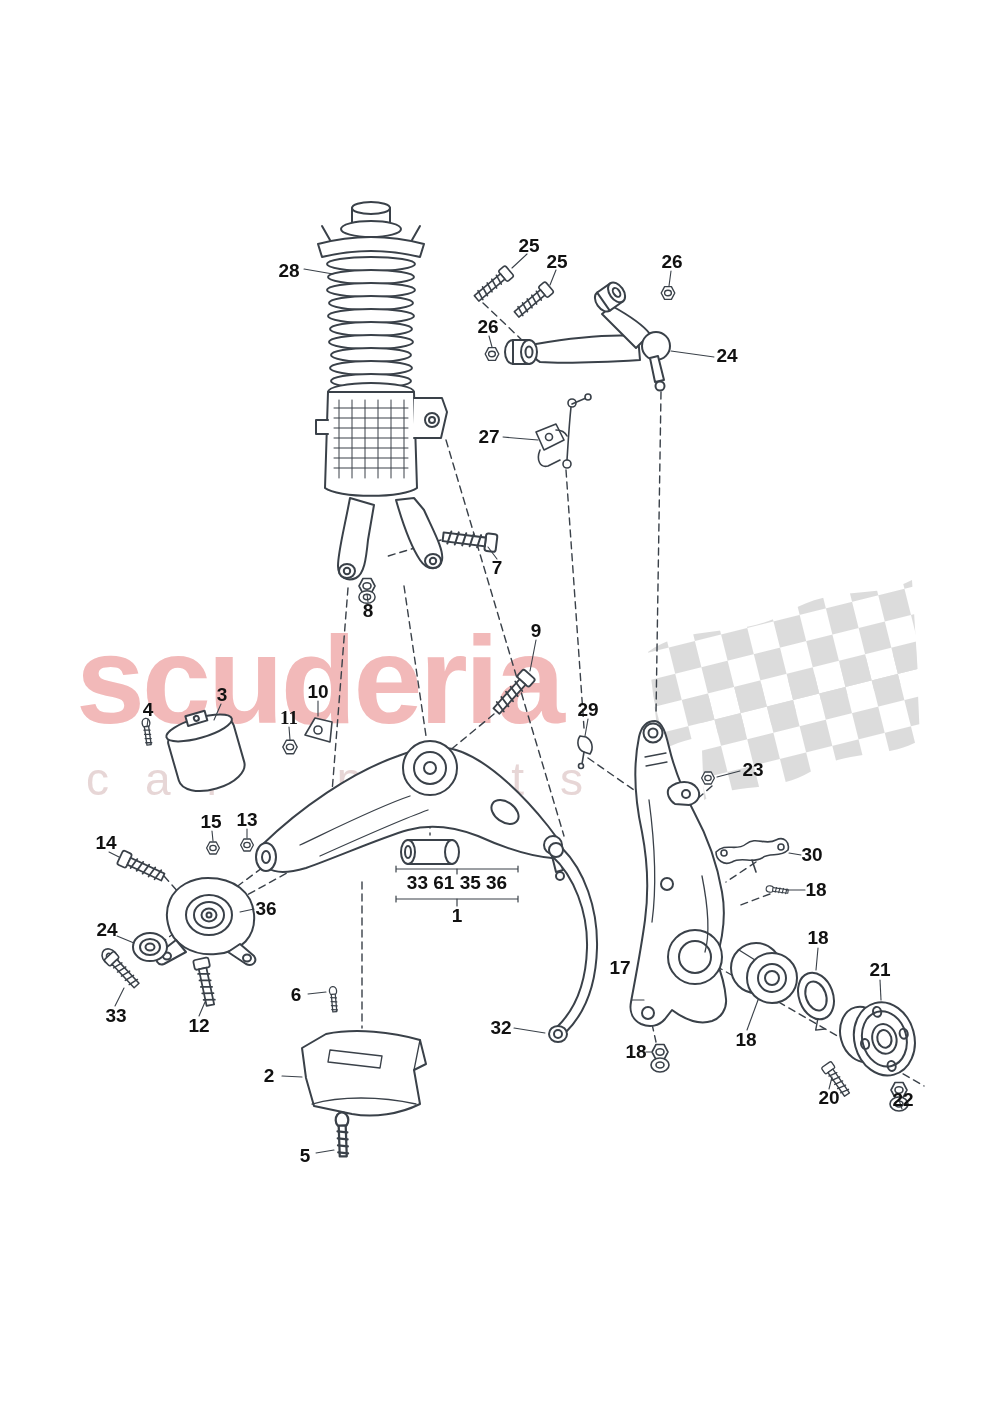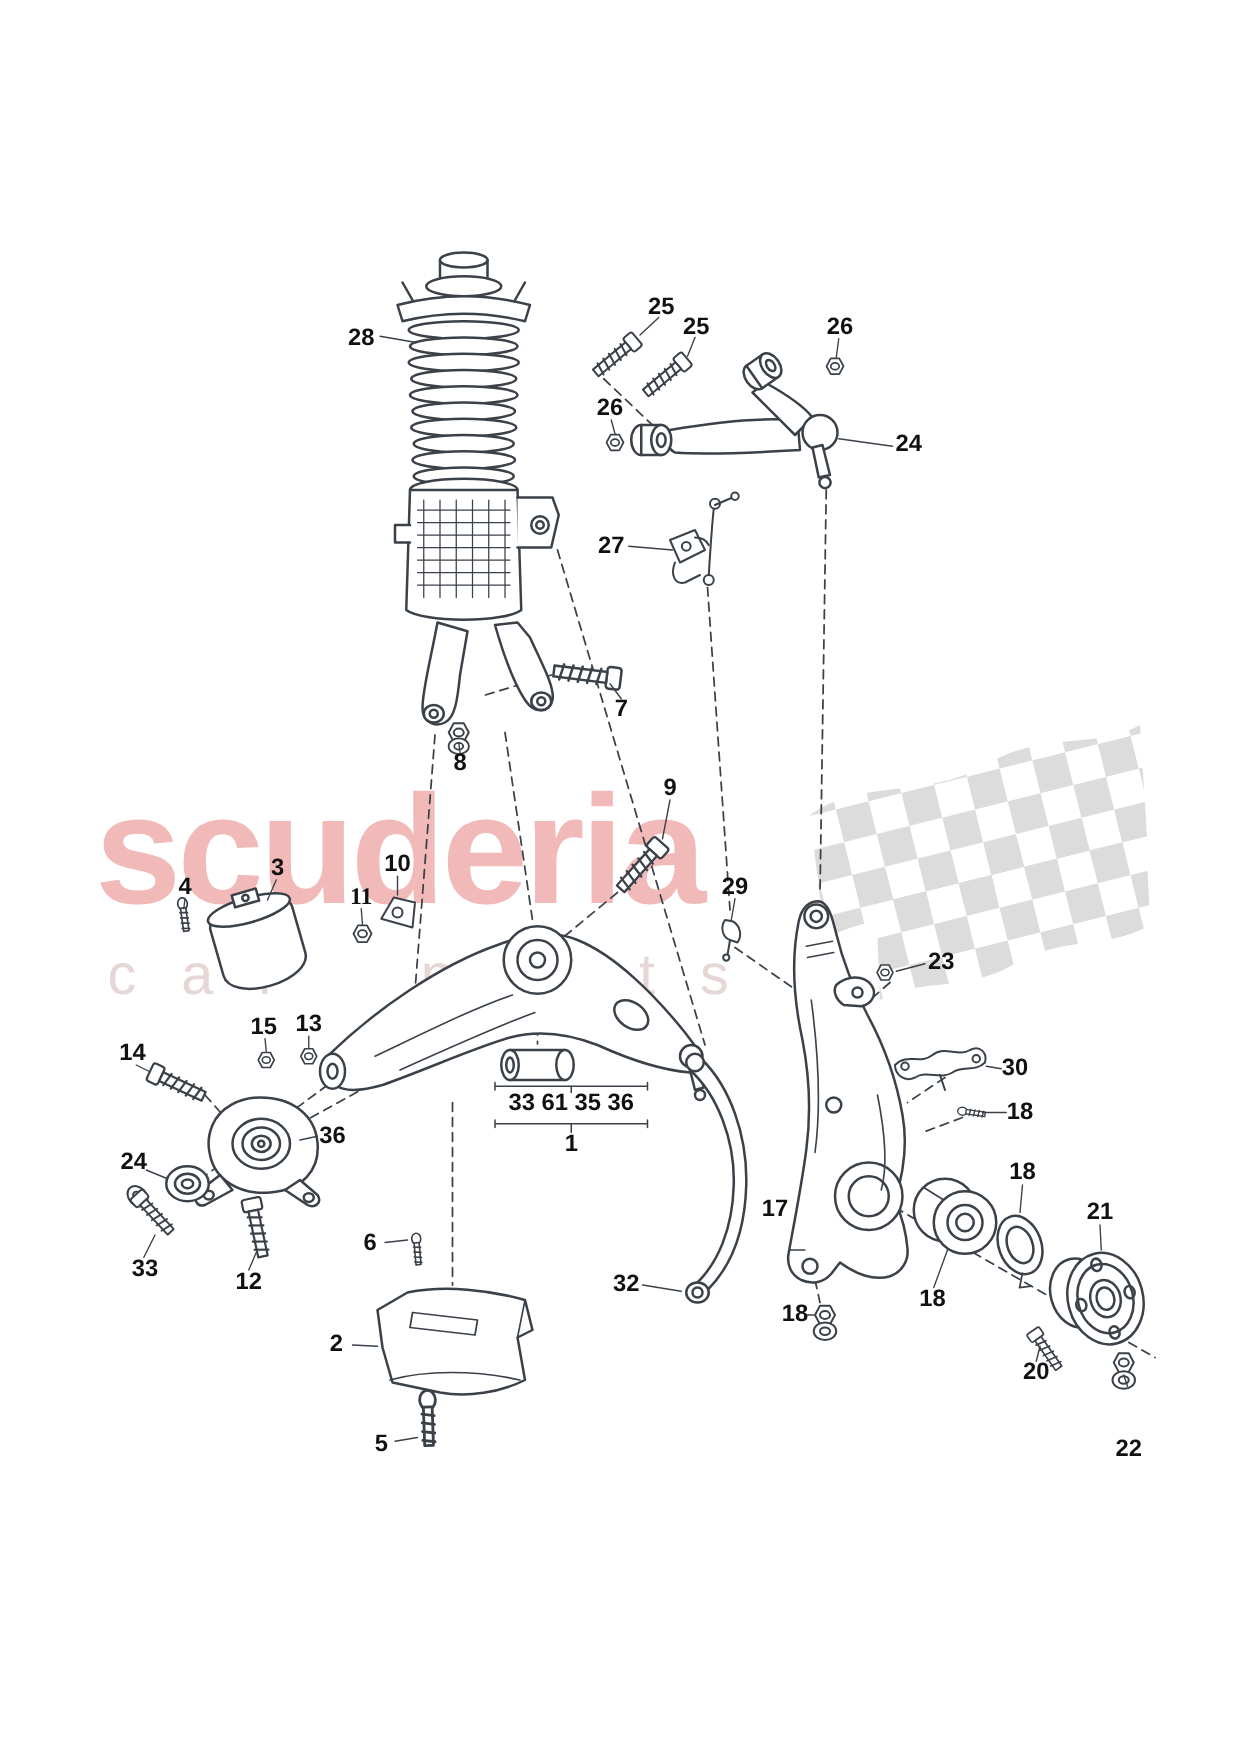--- a/index.html
+++ b/index.html
@@ -400,17 +400,17 @@
       <div class="callout" style="left: 296px; top: 995px;">6</div>
       <div class="callout" style="left: 269px; top: 1076px;">2</div>
       <div class="callout" style="left: 305px; top: 1156px;">5</div>
       <div class="callout" style="left: 501px; top: 1028px;">32</div>
       <div class="callout" style="left: 636px; top: 1052px;">18</div>
       <div class="callout" style="left: 620px; top: 968px;">17</div>
       <div class="callout" style="left: 746px; top: 1040px;">18</div>
       <div class="callout" style="left: 818px; top: 938px;">18</div>
       <div class="callout" style="left: 880px; top: 970px;">21</div>
       <div class="callout" style="left: 829px; top: 1098px;">20</div>
-      <div class="callout" style="left: 903px; top: 1160px;">22</div>
+      <div class="callout" style="left: 903px; top: 1100px;">22</div>
       <div class="callout" style="left: 457px; top: 883px;">33 61 35 36</div>
       <div class="callout" style="left: 457px; top: 916px;">1</div>
     </div>
 </div>
 
 </body></html>

